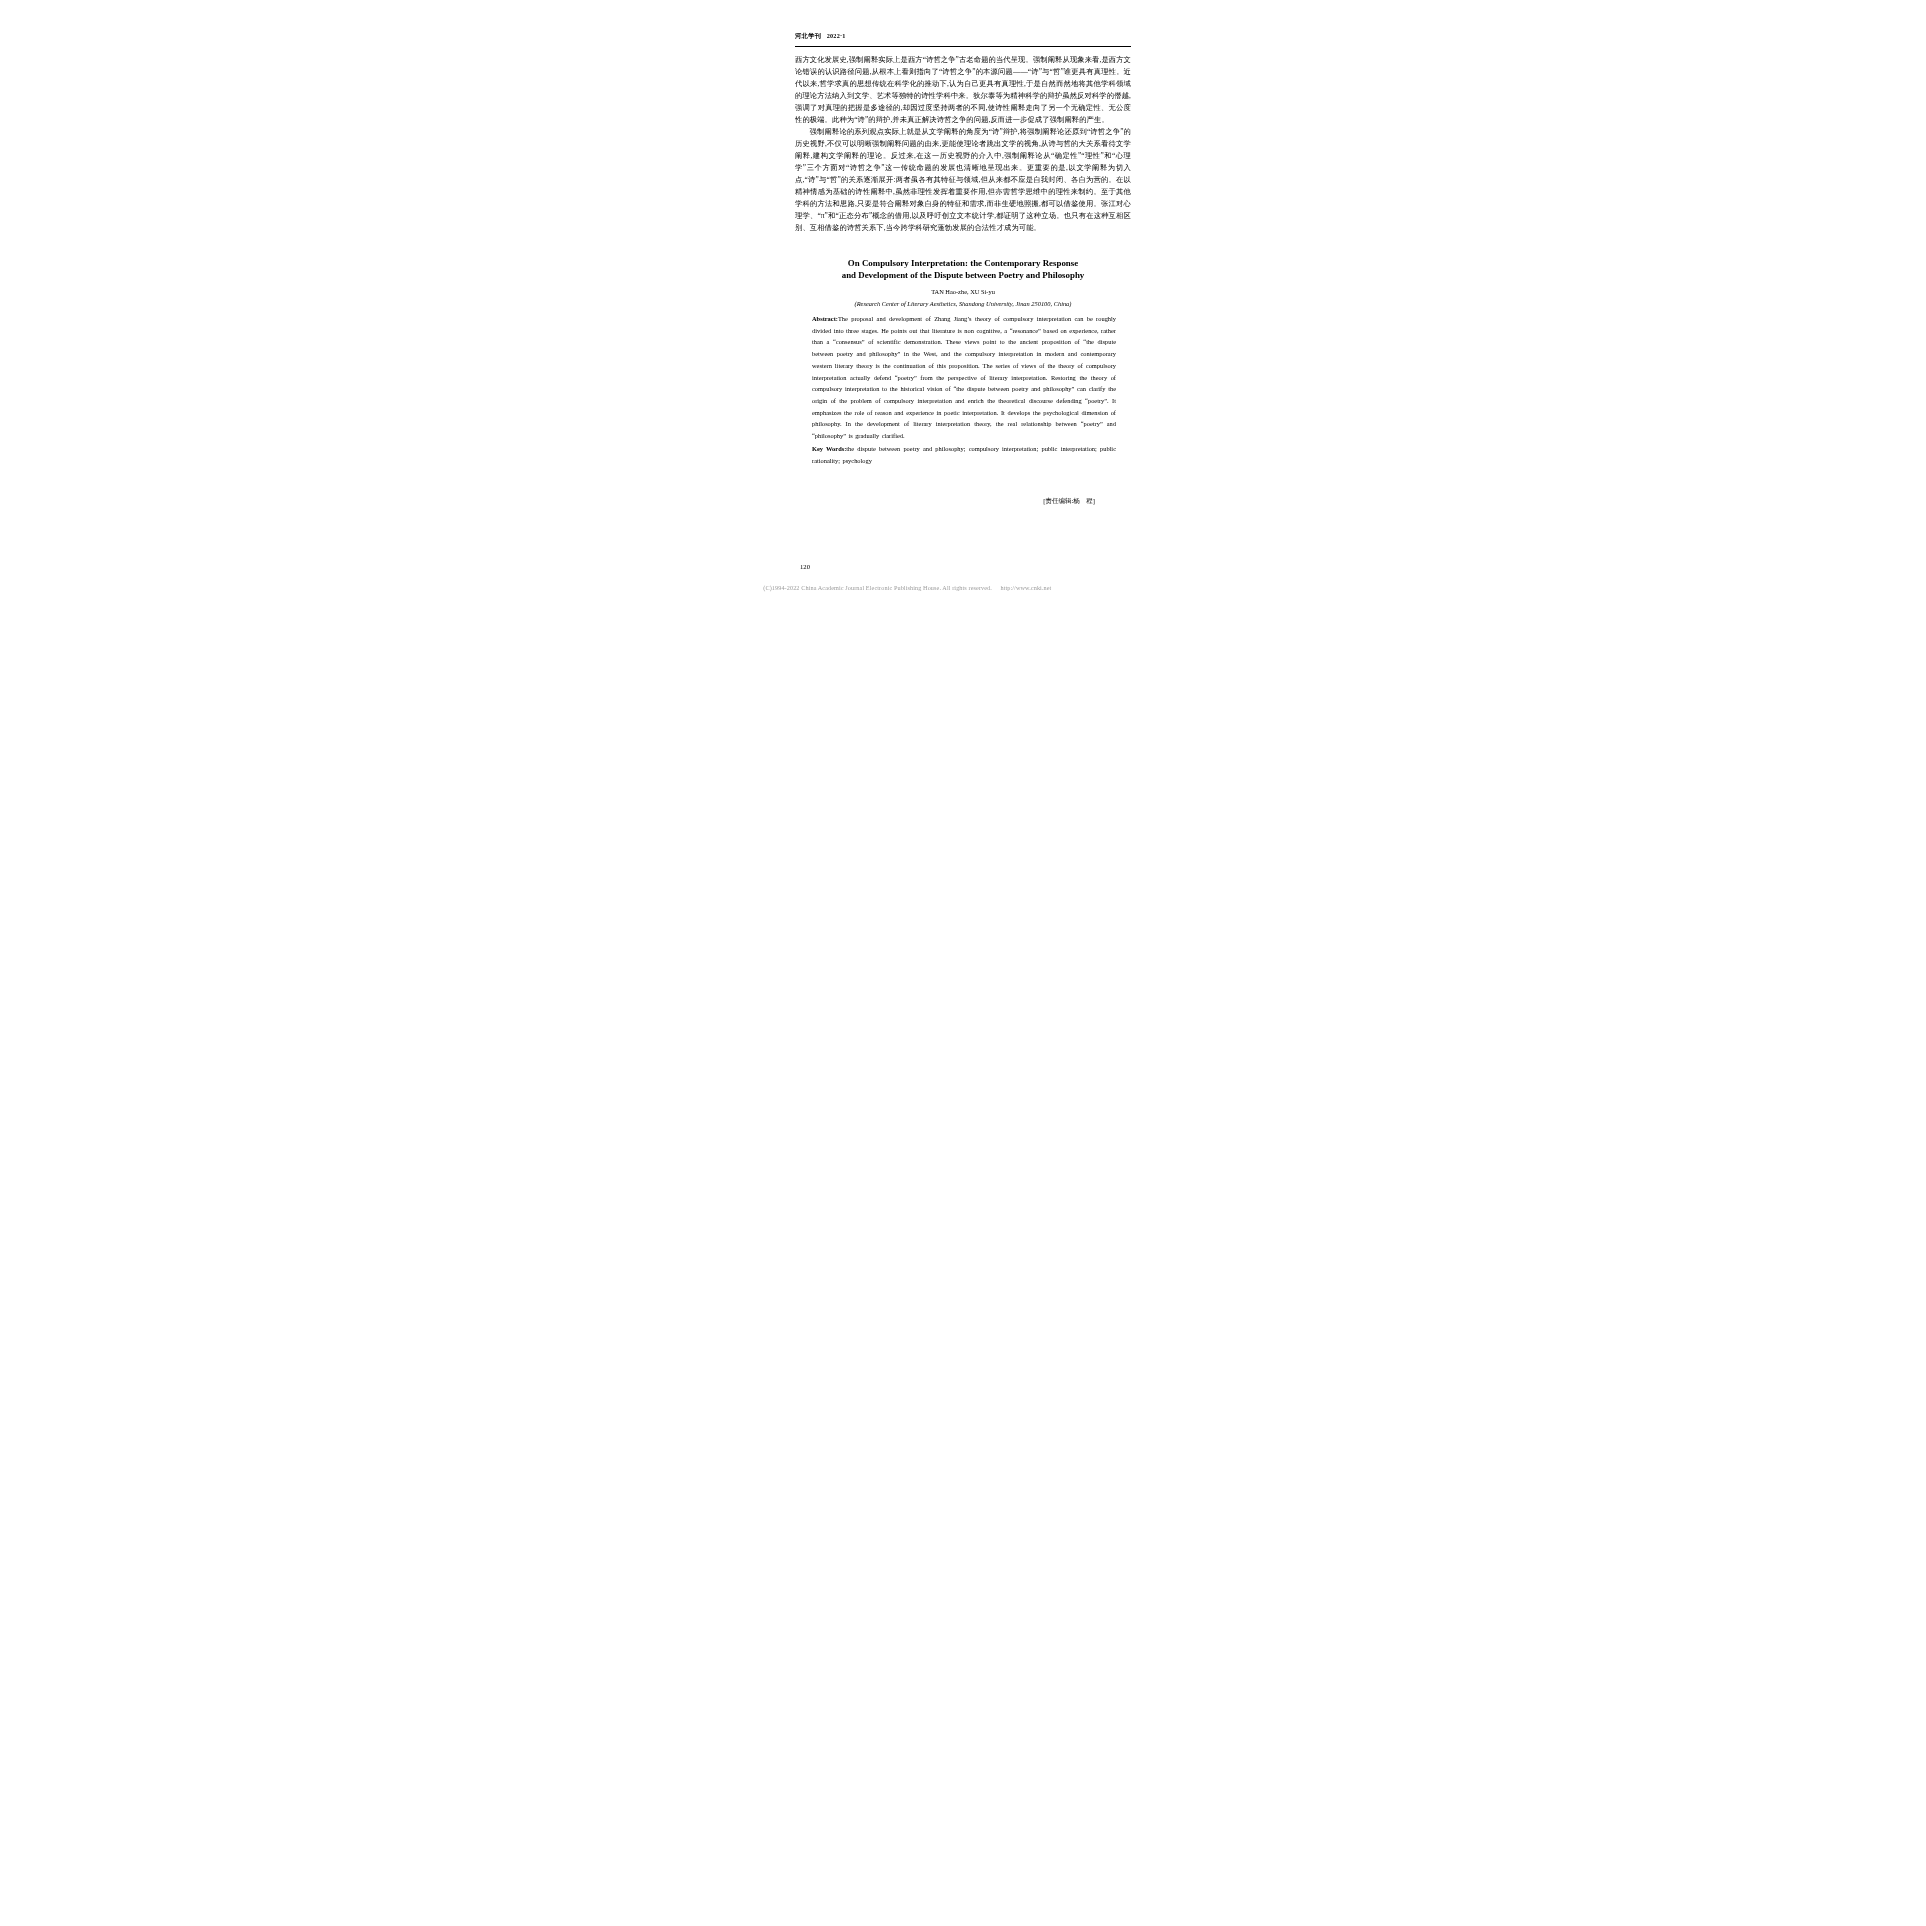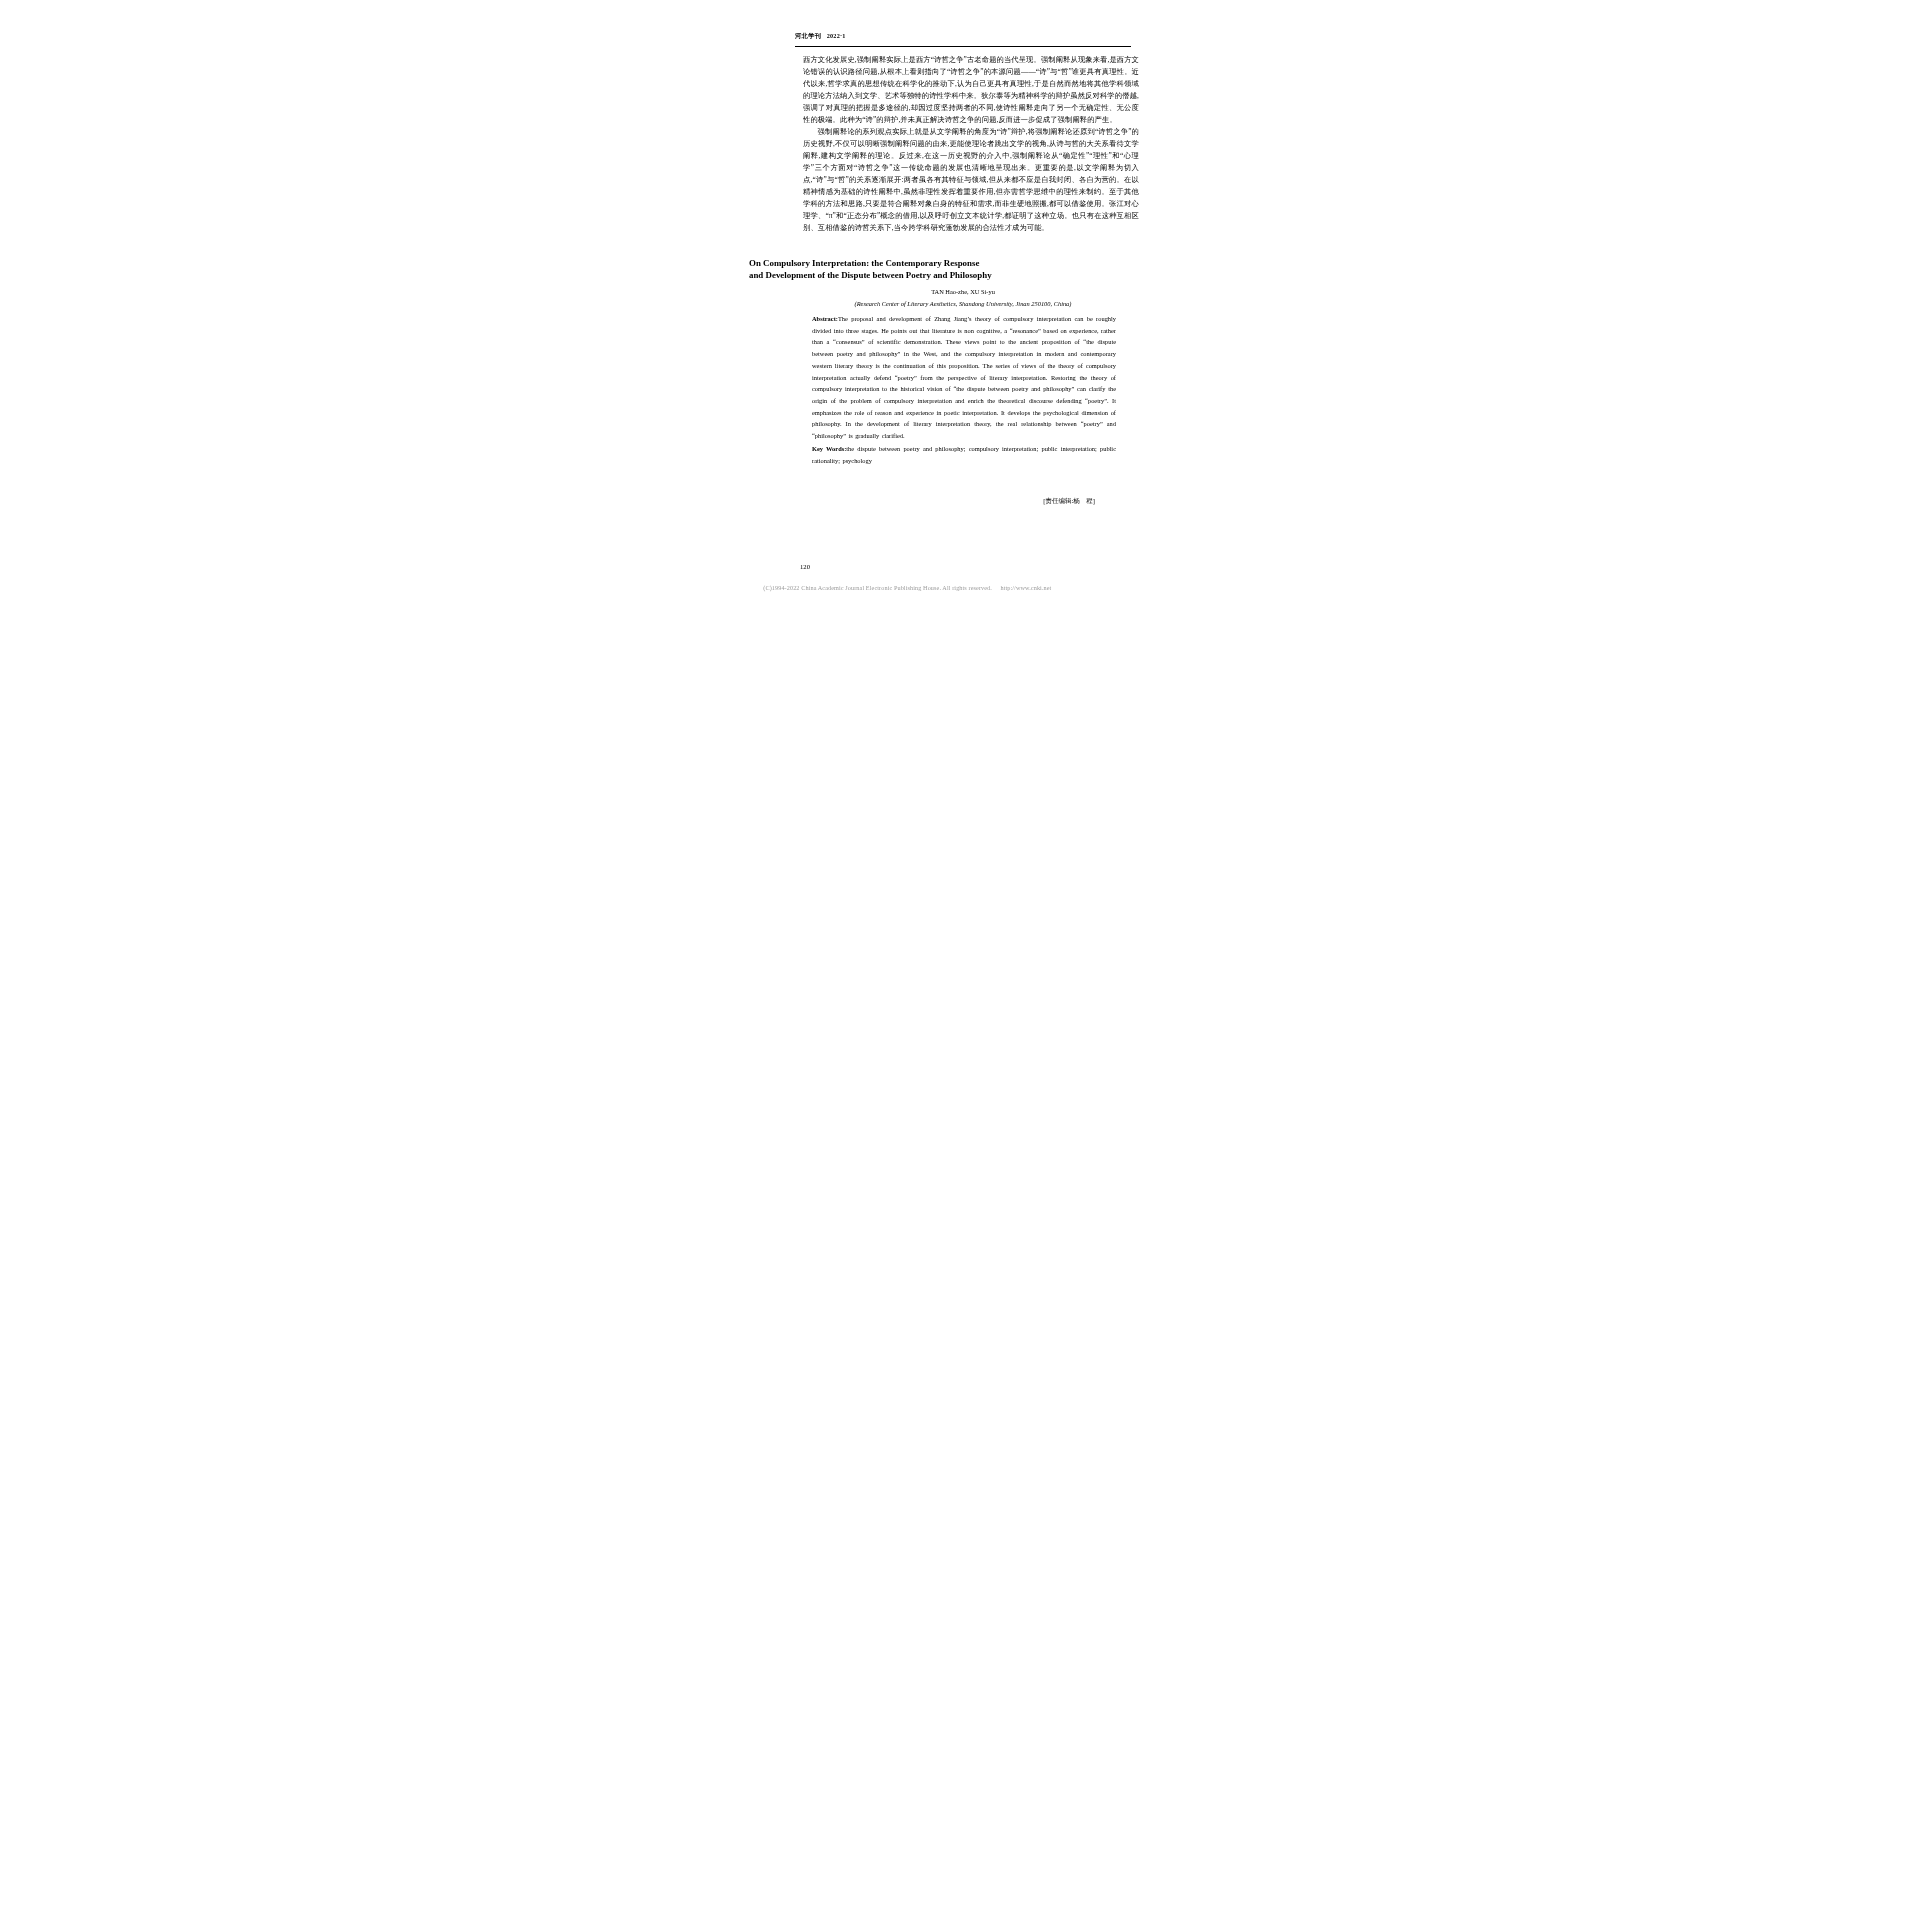--- a/index.html
+++ b/index.html
@@ -36,30 +36,29 @@
     position: absolute;
     left: 46px;
     top: 54px;
     width: 336px;
     height: 195px;
     overflow: hidden;
     font-size: 7.3px;
     line-height: 12px;
     text-align: justify;
     letter-spacing: 0.1px;
-    margin-left: 8px;
   }
   .cn-body p { margin: 0; }
   .cn-body p.indent { text-indent: 2em; }
   .en-title {
     position: absolute;
     left: 0;
     top: 257px;
     width: 100%;
-    text-align: left;
+    text-align: center;
     font-weight: bold;
     font-size: 8.9px;
     line-height: 12.3px;
   }
   .en-authors {
     position: absolute;
     left: 0;
     top: 288px;
     width: 100%;
     text-align: center;

